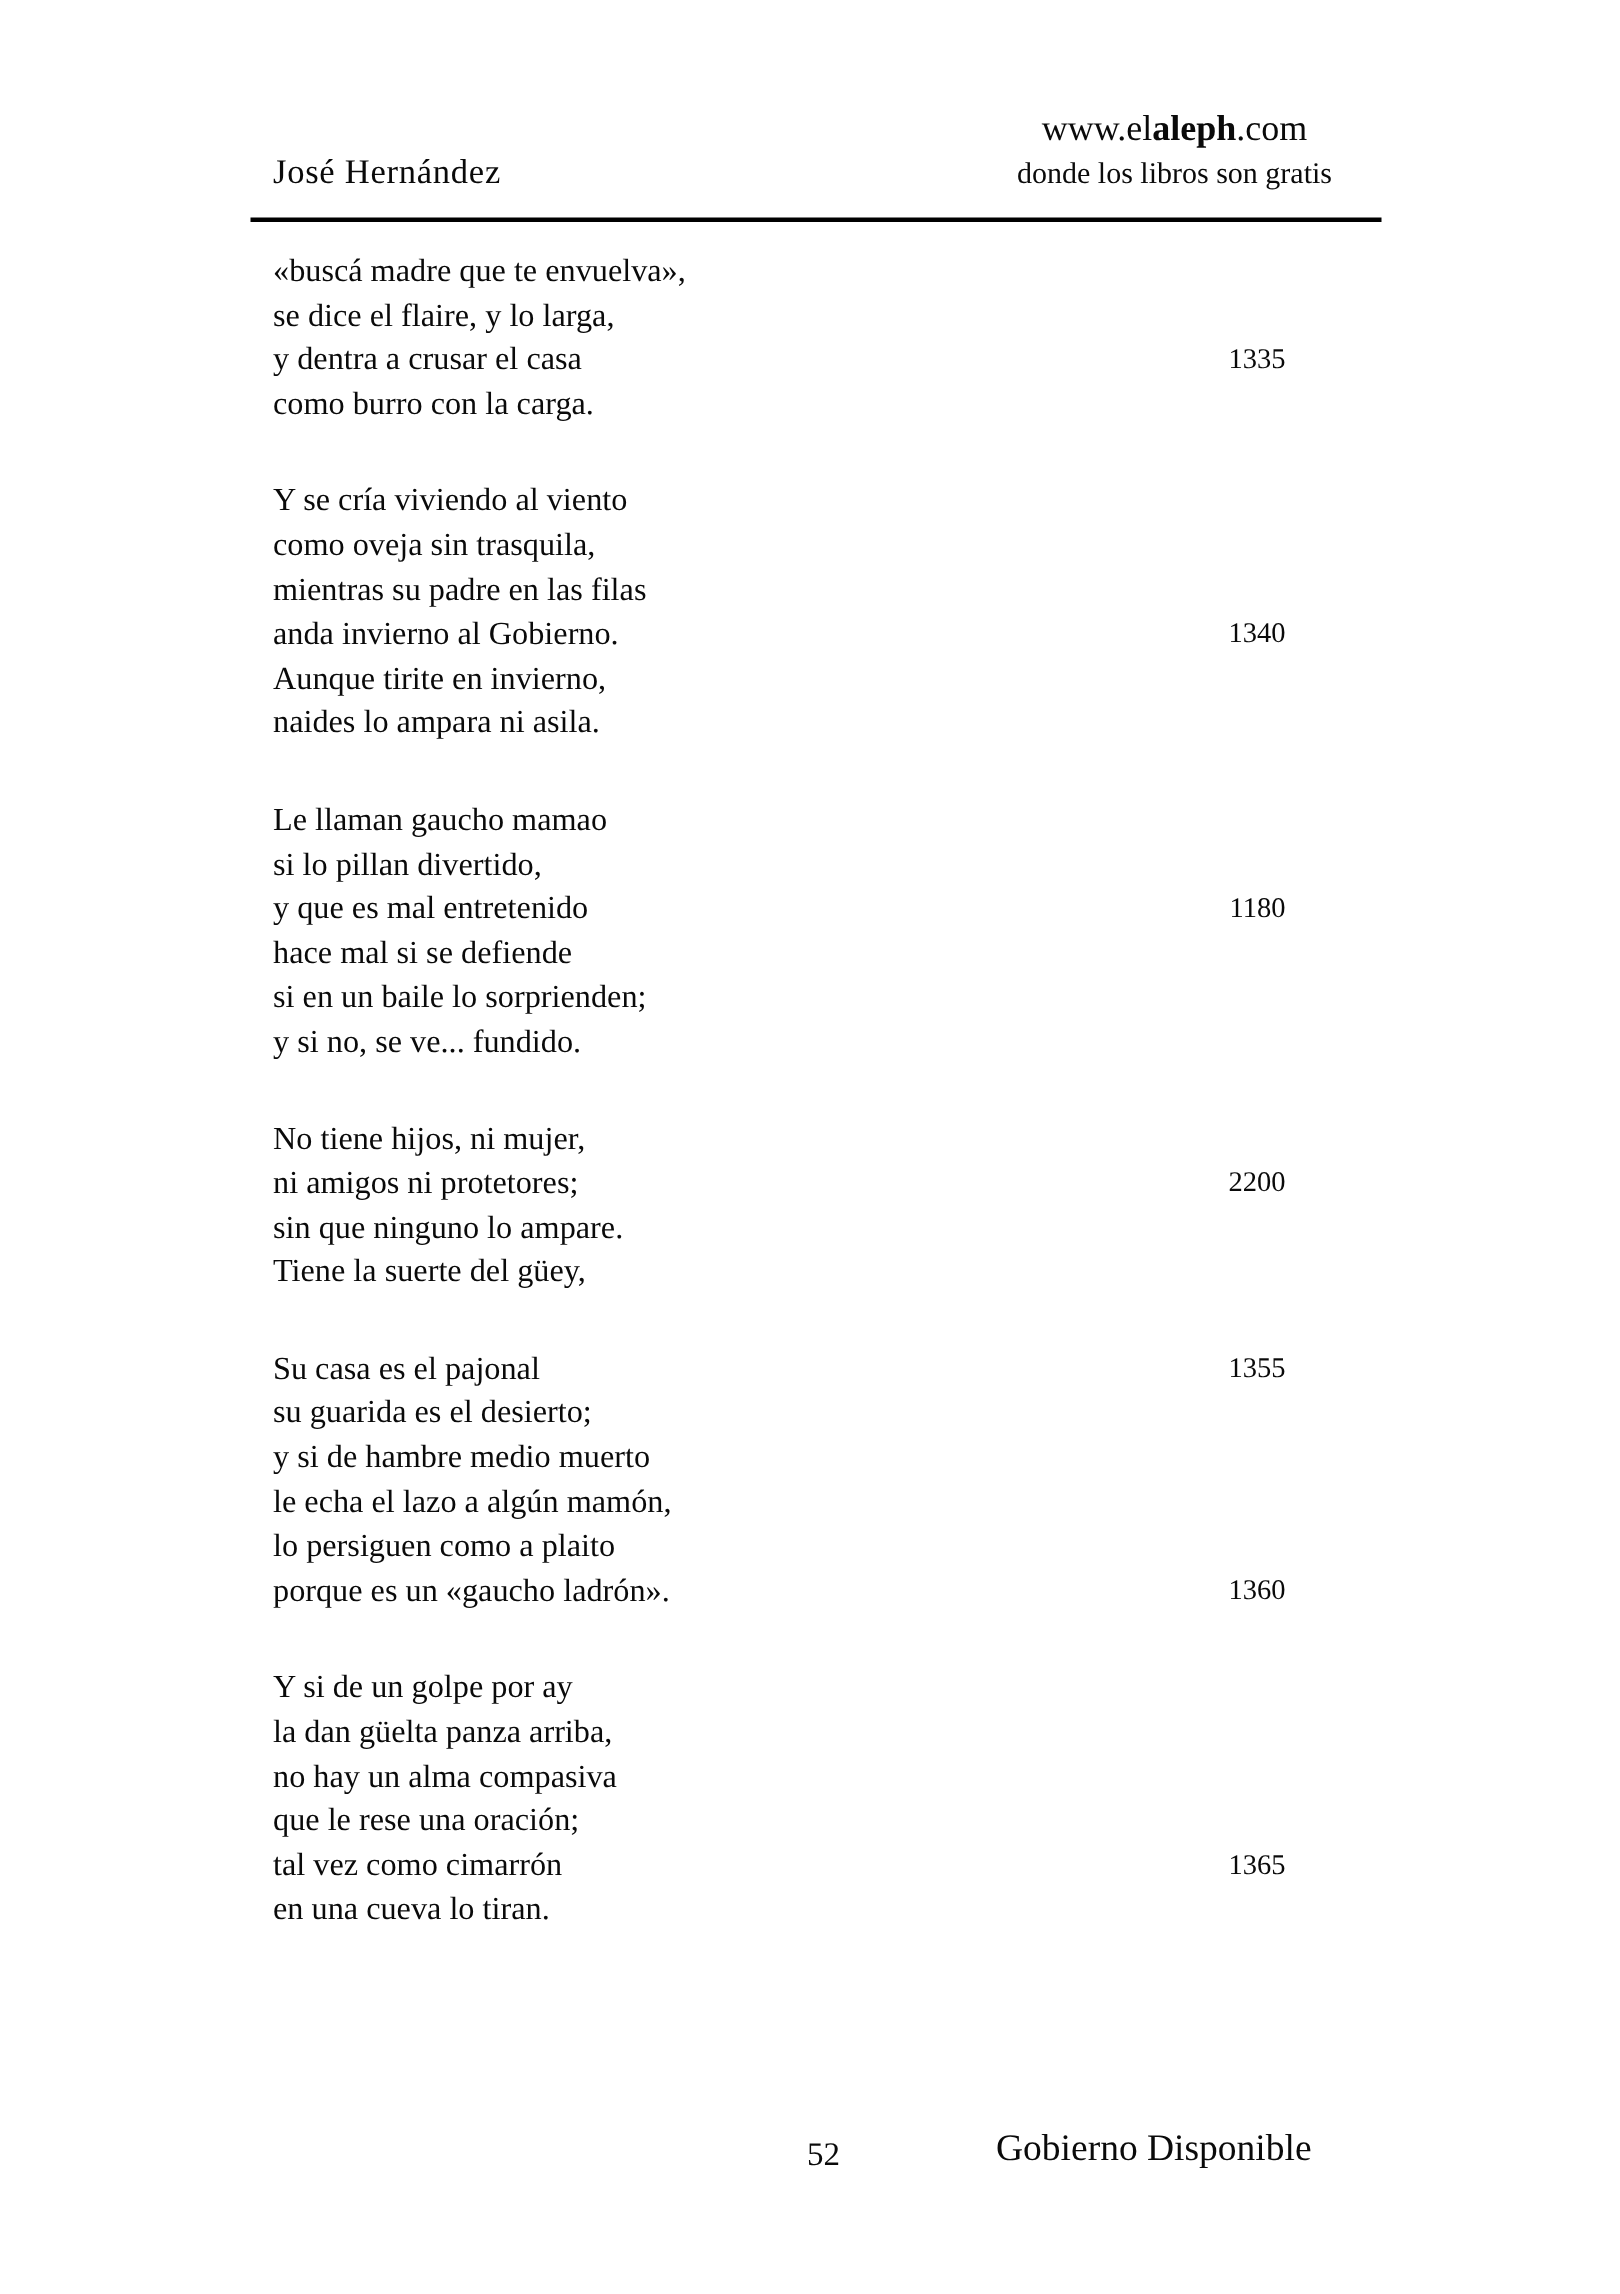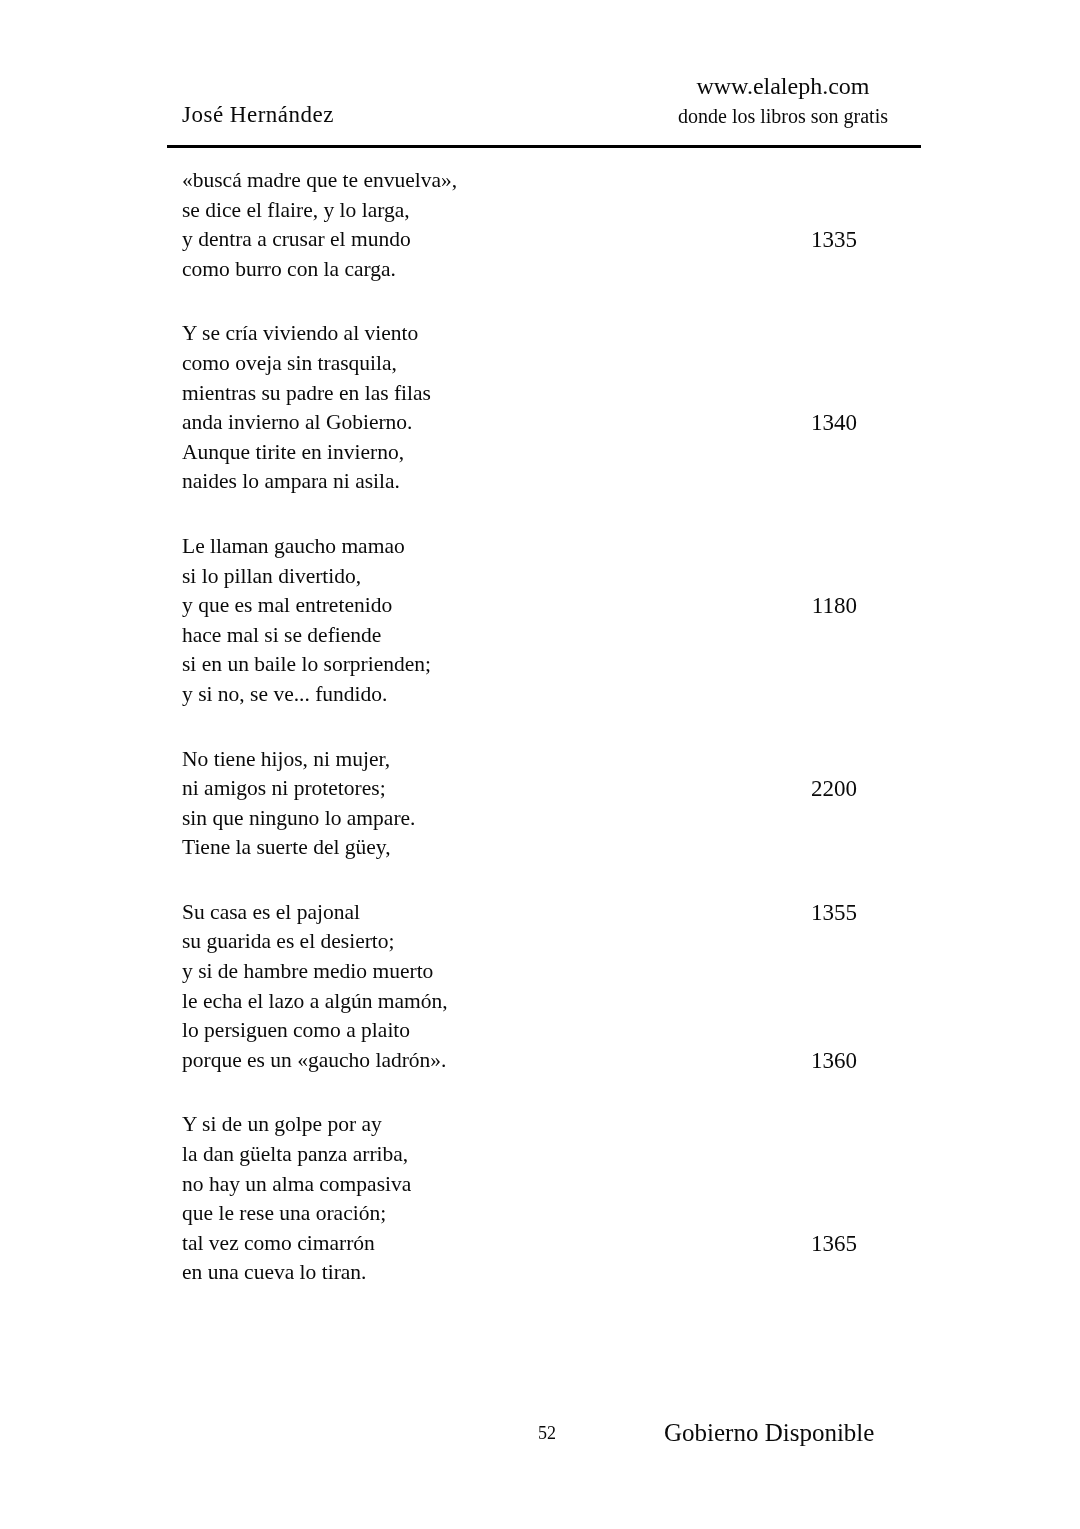--- a/index.html
+++ b/index.html
@@ -30,21 +30,21 @@
     top: 72px;
     transform: translateX(-50%);
     text-align: center;
     white-space: nowrap;
   }
   .site-url {
     font-size: 24px;
     line-height: 28px;
   }
   .site-url .bold {
-    font-weight: normal;
+    font-weight: bold;
   }
   .site-tagline {
     font-size: 20px;
     line-height: 24px;
     margin-top: 4px;
   }
   .rule {
     position: absolute;
     left: 167px;
     top: 145px;
@@ -65,28 +65,28 @@
     margin-bottom: 35px;
   }
   .poem-line {
     position: relative;
     white-space: nowrap;
   }
   .line-number {
     position: absolute;
     right: 0;
     top: 0;
-    font-size: 23px;
+    font-size: 19px;
   }
   
   .footer-page-number {
     position: absolute;
     left: 538px;
     top: 1423px;
-    font-size: 18px;
+    font-size: 22px;
   }
   .footer-right {
     position: absolute;
     left: 664px;
     top: 1419px;
     font-size: 25px;
   }
 </style>
 </head>
 <body>
@@ -101,21 +101,21 @@
       <div class="site-tagline">donde los libros son gratis</div>
     </div>
 
     <div class="rule"></div>
   </div>
 
   <div class="poem">
       <div class="stanza">
         <div class="poem-line"><span class="line-text">«buscá madre que te envuelva»,</span></div>
         <div class="poem-line"><span class="line-text">se dice el flaire, y lo larga,</span></div>
-        <div class="poem-line"><span class="line-text">y dentra a crusar el mundo</span><span class="line-number">1335</span></div>
+        <div class="poem-line"><span class="line-text">y dentra a crusar el casa</span><span class="line-number">1335</span></div>
         <div class="poem-line"><span class="line-text">como burro con la carga.</span></div>
       </div>
       <div class="stanza">
         <div class="poem-line"><span class="line-text">Y se cría viviendo al viento</span></div>
         <div class="poem-line"><span class="line-text">como oveja sin trasquila,</span></div>
         <div class="poem-line"><span class="line-text">mientras su padre en las filas</span></div>
         <div class="poem-line"><span class="line-text">anda invierno al Gobierno.</span><span class="line-number">1340</span></div>
         <div class="poem-line"><span class="line-text">Aunque tirite en invierno,</span></div>
         <div class="poem-line"><span class="line-text">naides lo ampara ni asila.</span></div>
       </div>

